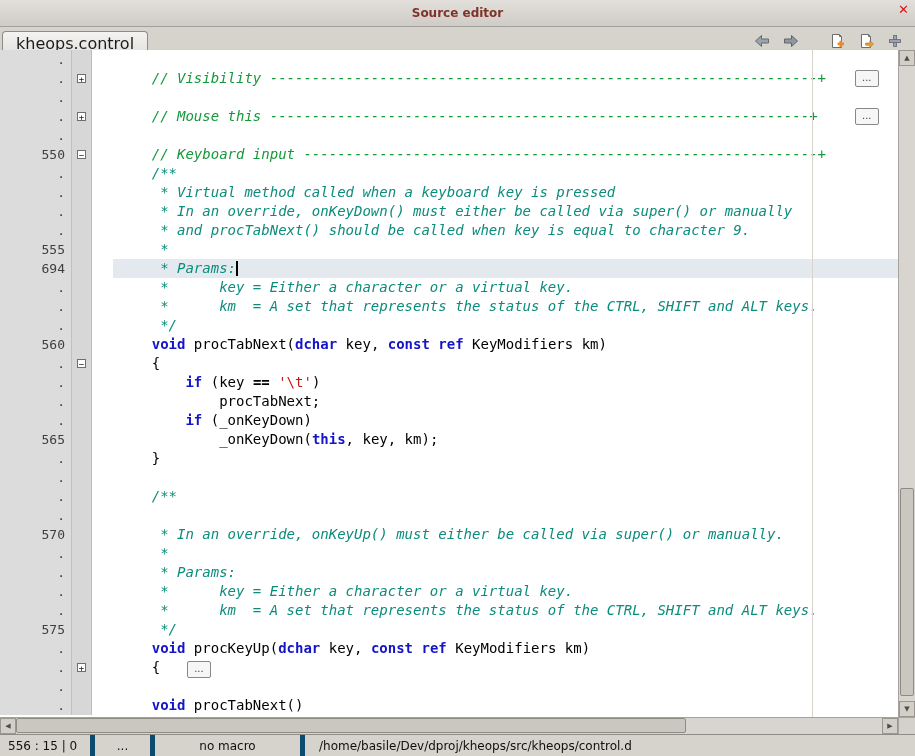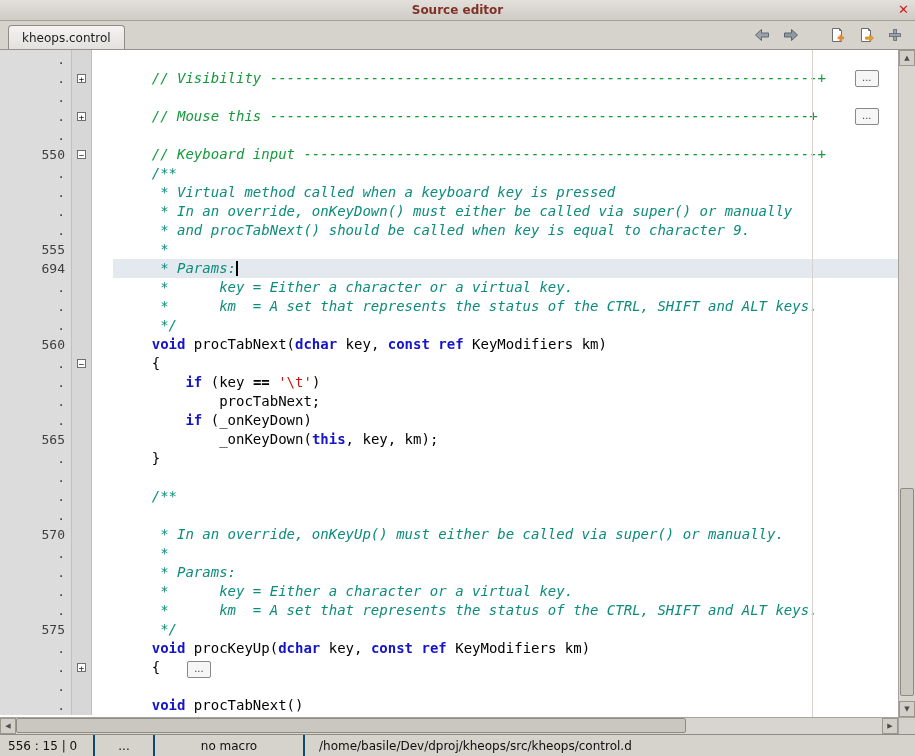--- a/index.html
+++ b/index.html
@@ -3,39 +3,39 @@
 <meta charset="utf-8">
 <style>
   * { box-sizing: border-box; }
   html,body { margin:0; padding:0; }
   body {
     width:915px; height:756px; position:relative; overflow:hidden;
     background:#d6d2cc; font-family:"DejaVu Sans","Liberation Sans",sans-serif;
   }
   
   .titlebar {
-    height:21px; background:linear-gradient(#e3e0dc,#cfccc7);
+    height:27px; background:linear-gradient(#e3e0dc,#cfccc7);
     border-bottom:1px solid #a39f9a; position:relative;
     display:flex; align-items:center; justify-content:center;
   }
   .title { font-size:12px; font-weight:bold; color:#7f3226; }
   .close-btn {
     position:absolute; right:6px; top:2px; color:#d31a1a; font-weight:bold;
     font-size:13px; line-height:16px; cursor:default;
   }
   
   .tabbar {
     height:29px; background:#d6d2cc; border-bottom:1px solid #96928c;
     position:relative; display:flex; align-items:flex-end;
   }
   .tab {
-    margin-left:8px; height:24px; padding:0 13px;
+    margin-left:2px; height:24px; padding:0 13px;
     background:linear-gradient(#f4f3f1,#e3e1dd);
     border:1px solid #8f8b85; border-bottom:none; border-radius:4px 4px 0 0;
-    font-size:12px; color:#1b1b1b; display:flex; align-items:center;
+    font-size:16px; color:#1b1b1b; display:flex; align-items:center;
   }
   .toolbar { position:absolute; right:10px; top:5px; display:flex; align-items:center; gap:9px; }
   .tool { width:20px; height:18px; display:flex; align-items:center; justify-content:center; }
   .tool-gap { width:8px; }
   
   .viewport {
     position:absolute; top:50px; left:0; width:898px; height:667px;
     background:#ffffff; overflow:hidden;
   }
   .margin-line { position:absolute; left:812px; top:0; bottom:0; width:1px; background:#d9d3cd; }
@@ -100,21 +100,21 @@
   .hthumb {
     position:absolute; left:0; top:0; width:670px; height:15px;
     background:#cac7c1; border:1px solid #8e8a84; border-radius:2px;
   }
   
   .statusbar {
     position:absolute; left:0; bottom:0; width:915px; height:22px;
     background:#d6d2cc; border-top:1px solid #8f8b85;
     display:flex; align-items:center; font-size:12px; color:#101010;
   }
-  .spanel { height:100%; display:flex; align-items:center; border-right:2px solid #0c4a6e; padding:0 8px; }
+  .spanel { height:100%; display:flex; align-items:center; border-right:5px solid #0c4a6e; padding:0 8px; }
   .spanel.pos   { flex:0 0 95px;  width:95px; }
   .spanel.ovf   { flex:0 0 60px;  width:60px; justify-content:center; }
   .spanel.macro { flex:0 0 150px; width:150px; justify-content:center; }
   .spanel.path  { flex:1 1 auto; border-right:none; padding-left:14px; }
 </style>
 </head>
 <body>
 
 <div class="titlebar">
   <span class="title">Source editor</span>

